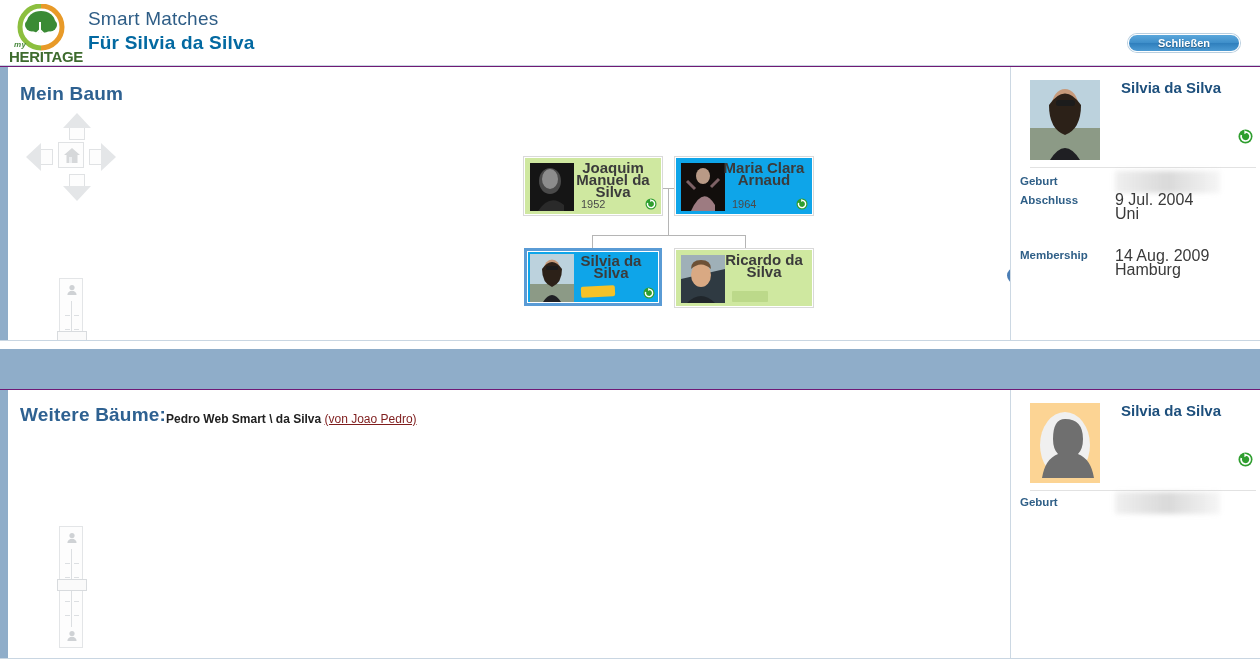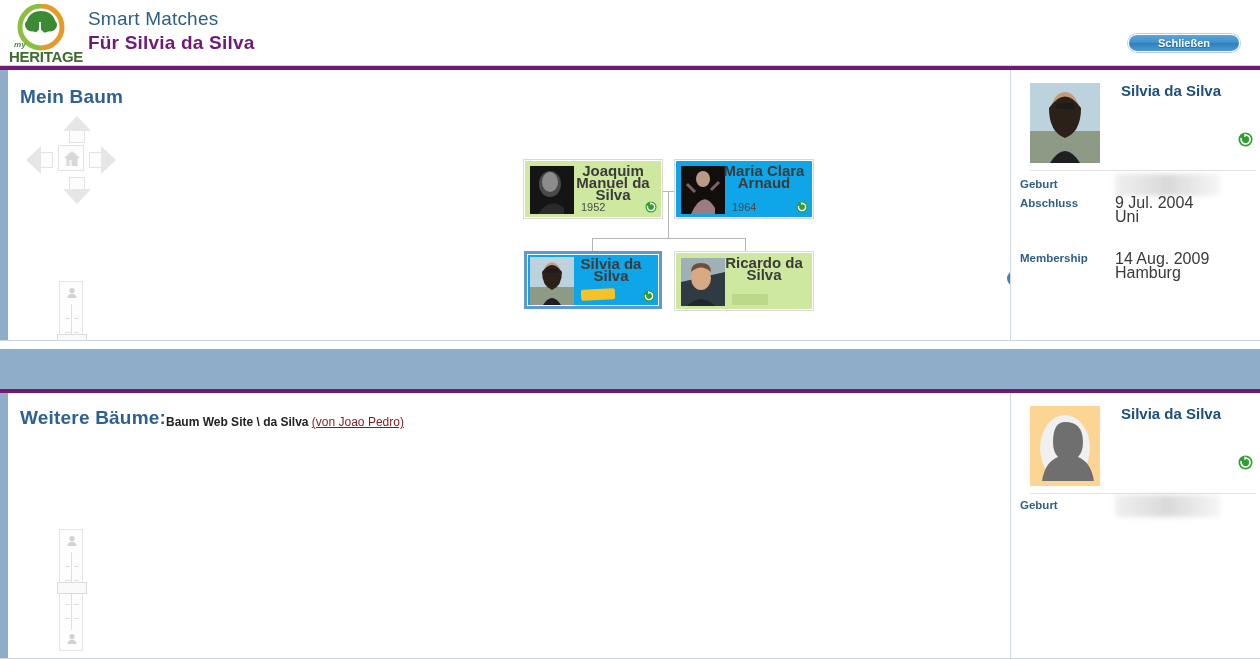--- a/index.html
+++ b/index.html
@@ -28,40 +28,40 @@
   .logo-text-her {
     position: absolute; left: 3px; top: 44px;
     font-size: 15px; font-weight: bold; color: #3e6b2e; letter-spacing: -0.3px;
   }
   .hdr-title1 {
     position: absolute; left: 88px; top: 8px;
     font-size: 19px; color: #2e5d86; letter-spacing: .2px;
   }
   .hdr-title2 {
     position: absolute; left: 88px; top: 32px;
-    font-size: 19px; font-weight: bold; color: #701a75; letter-spacing: .2px;
+    font-size: 19px; font-weight: bold; color: #0369a1; letter-spacing: .2px;
   }
   .close-btn {
     position: absolute; left: 1128px; top: 34px;
     width: 112px; height: 18px;
     border-radius: 9px;
     background: linear-gradient(to bottom, #5ba7db 0%, #3f8fca 48%, #2f7fbd 52%, #4c9ad3 100%);
     border: 1px solid #ffffff;
     box-shadow: 0 0 0 1px #b9cfe0;
     color: #ffffff; font-size: 11px; font-weight: bold;
     text-align: center; line-height: 16px;
     text-shadow: 0 1px 1px rgba(0,0,0,.35);
     cursor: pointer;
   }
 
   
   .panel {
     position: absolute; left: 0; width: 1260px;
     background: #ffffff;
-    border-top: 4px solid #701a75;
+    border-top: 1px solid #701a75;
     border-bottom: 1px solid #c9d6e2;
   }
   .panel-left-rail {
     position: absolute; left: 0; top: 0; width: 8px; height: 100%;
     background: #8fadc9;
   }
   .panel-inner { position: absolute; left: 8px; top: 0; right: 0; height: 100%; background: #fff; }
   .tree-area { position: absolute; left: 0; top: 0; width: 1002px; height: 100%; overflow: hidden; }
   .side-divider {
     position: absolute; left: 1002px; top: 0; width: 1px; height: 100%;
@@ -393,21 +393,21 @@
 
   <div class="band" style="top:349px;"></div>
 
   <div class="panel" style="top:389px; height:270px;">
     <div class="panel-left-rail"></div>
     <div class="panel-inner">
 
       <div class="tree-area">
         <div class="panel-title" style="top:14px;">Weitere Bäume:</div>
         <div class="panel-subtitle" style="left:158px;">
-          <span>Baum Web Site \ da Silva</span>
+          <span>Pedro Web Smart \ da Silva</span>
           <span class="panel-sublink">(von Joao Pedro)</span>
         </div>
 
         <div class="zoomer" style="left:51px; top:136px;">
           <svg class="ico top" viewBox="0 0 12 12">
             <circle cx="6" cy="3.5" r="2.6" fill="#cfd2d5"></circle>
             <path d="M1.4 11 a4.6 4.2 0 0 1 9.2 0 z" fill="#cfd2d5"></path>
           </svg>
           <div class="zoom-track"></div>
           <div class="zoom-tick" style="left:5px; top:36px;"></div>

